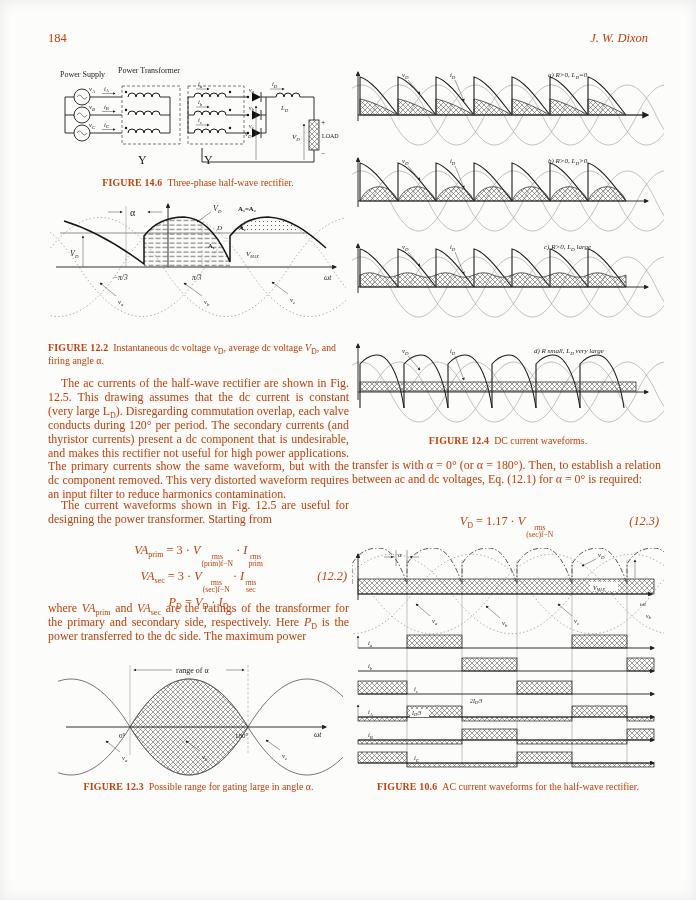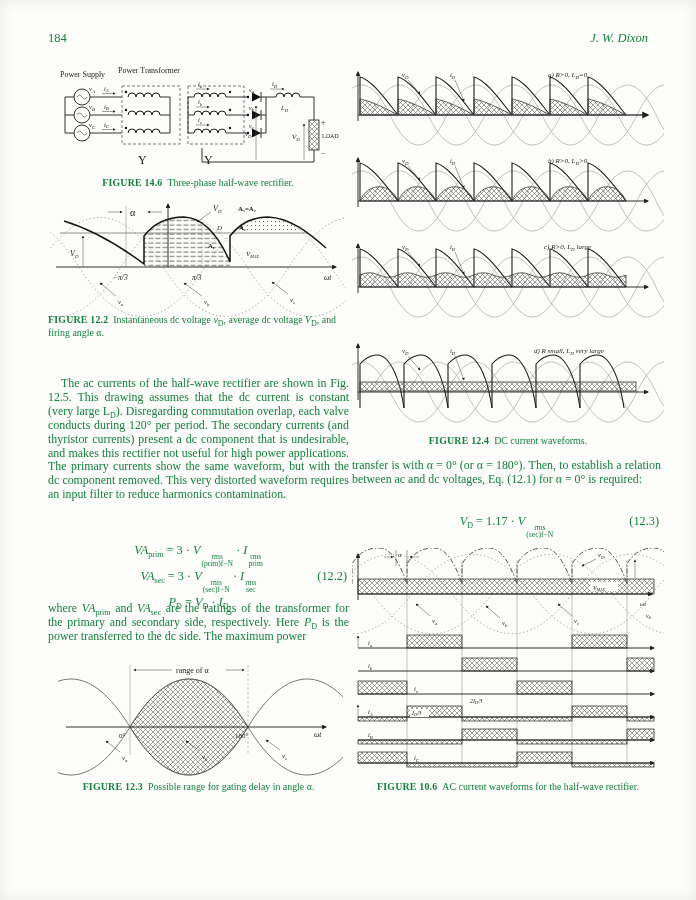--- a/index.html
+++ b/index.html
@@ -1,31 +1,31 @@
 <!DOCTYPE html>
 <html><head>
 <meta charset="utf-8">
 <style>
   html,body{margin:0;padding:0;background:#e8e8e6;}
   .page{position:relative;width:696px;height:900px;background:#fcfcfa;margin:0 auto;
-        font-family:"Liberation Serif",serif;color:#15803d;overflow:hidden;
+        font-family:"Liberation Serif",serif;color:#c2410c;overflow:hidden;
         box-shadow:inset 0 0 14px rgba(0,0,0,.08);}
   .abs{position:absolute;}
   .hdr{font-size:12.5px;}
   .it{font-style:italic;}
   .b{font-weight:bold;}
   .para{font-size:11.9px;line-height:13.9px;text-align:justify;}
   .ind{text-indent:13px;}
   .cap{font-size:9.9px;line-height:12.5px;}
   .cap .b{letter-spacing:.2px;}
   .cap.ctr{text-align:center;}
   sub{font-size:8px;vertical-align:-2.5px;line-height:0;}
   .eq{font-size:12.3px;}
   .eqline{text-align:center;line-height:19px;}
-  .eqnum{position:absolute;right:2px;}
+  .eqnum{position:absolute;right:2px;font-style:italic;}
   .stk{display:inline-flex;flex-direction:column;vertical-align:-5px;line-height:7px;margin-left:1px;}
   .stk .t,.stk .bsub{font-size:7.6px;}
   svg{overflow:hidden;display:block;}
   svg text{font-family:"Liberation Serif",serif;fill:#1c1c1c;}
   .lbl{font-size:6.5px;font-style:italic;}
   .lbl .sub{font-size:4.8px;}
   .tagtxt{font-size:7px;font-style:italic;}
   .tagtxt .sub{font-size:5px;}
   .tick{font-size:7.5px;font-style:italic;}
   .ln{stroke:#1c1c1c;stroke-width:.9;fill:none;}
@@ -252,26 +252,29 @@
     <text class="tick" x="63" y="84">−π/3</text>
     <text class="tick" x="142" y="84">π/3</text>
     <text class="tick" x="274" y="84">ωt</text>
     <line class="thin" x1="66" y1="100" x2="50" y2="87" marker-end="url(#ah)"></line>
     <text class="lbl" x="68" y="108"><tspan>v</tspan><tspan class="sub" dy="1.5">a</tspan></text>
     <line class="thin" x1="152" y1="100" x2="134" y2="87" marker-end="url(#ah)"></line>
     <text class="lbl" x="154" y="108"><tspan>v</tspan><tspan class="sub" dy="1.5">b</tspan></text>
     <line class="thin" x1="238" y1="98" x2="222" y2="86" marker-end="url(#ah)"></line>
     <text class="lbl" x="240" y="106"><tspan>v</tspan><tspan class="sub" dy="1.5">c</tspan></text>
   </svg>
-  <div class="abs cap" style="left:48px;top:314px;width:301px;">
+  <div class="abs cap" style="left:48px;top:342px;width:301px;">
     <span class="b">FIGURE 12.2</span>&nbsp;&nbsp;<span>Instantaneous dc voltage </span><span class="it">v</span><sub>D</sub><span>, average dc voltage </span><span class="it">V</span><sub>D</sub><span>, and firing angle α.</span>
   </div>
 
   <div class="abs para ind" style="left:48px;top:377px;width:301px;">
     <span>The ac currents of the half-wave rectifier are shown in Fig. 12.5. This drawing assumes that the dc current is constant (very large L</span><sub>D</sub><span>). Disregarding commutation overlap, each valve conducts during 120° per period. The secondary currents (and thyristor currents) present a dc component that is undesirable, and makes this rectifier not useful for high power applications. The primary currents show the same waveform, but with the dc component removed. This very distorted waveform requires an input filter to reduce harmonics contamination.</span>
+  </div>
+  <div class="abs para ind" style="left:48px;top:499px;width:301px;">
+    <span>The current waveforms shown in Fig. 12.5 are useful for designing the power transformer. Starting from</span>
   </div>
 
   <div class="abs eq" style="left:48px;top:541px;width:301px;">
     <div class="eqline">
       <span class="it">VA</span><sub>prim</sub><span> = 3 · </span><span class="it">V</span><span class="stk">
           <span class="t">rms</span>
           <span class="bsub">(prim)f−N</span>
         </span><span> · </span><span class="it">I</span><span class="stk">
           <span class="t">rms</span>
           <span class="bsub">prim</span>
@@ -312,21 +315,21 @@
     <text x="177" y="81" style="font-size:7px">180°</text>
     <text class="tick" x="256" y="80">ωt</text>
     <line class="thin" x1="62" y1="95" x2="48" y2="84" marker-end="url(#ah)"></line>
     <text class="lbl" x="64" y="103"><tspan>v</tspan><tspan class="sub" dy="1.5">a</tspan></text>
     <line class="thin" x1="142" y1="94" x2="128" y2="84" marker-end="url(#ah)"></line>
     <text class="lbl" x="144" y="102"><tspan>v</tspan><tspan class="sub" dy="1.5">b</tspan></text>
     <line class="thin" x1="222" y1="93" x2="208" y2="83" marker-end="url(#ah)"></line>
     <text class="lbl" x="224" y="101"><tspan>v</tspan><tspan class="sub" dy="1.5">c</tspan></text>
   </svg>
   <div class="abs cap ctr" style="left:48px;top:781px;width:301px;">
-    <span class="b">FIGURE 12.3</span>&nbsp;&nbsp;<span>Possible range for gating delay in angle α.</span>
+    <span class="b">FIGURE 12.3</span>&nbsp;&nbsp;<span>Possible range for gating large in angle α.</span>
   </div>
 
   <svg class="abs" style="left:352px;top:64px;" width="312" height="368" viewBox="0 0 312 368">
 
     <g>
       <use href="#tri3" y="51"></use>
       <use href="#scaltrain" x="8" y="51" class="ln" style="stroke-width:1.1"></use>
       <use href="#ihAt" x="8" y="51" class="xhf"></use>
       <line class="ln" x1="6" y1="57" x2="6" y2="8" marker-end="url(#ah)"></line>
       <line class="ln" x1="6" y1="51" x2="296" y2="51" marker-end="url(#ah)" style="stroke-width:1.3;stroke:#444"></line>

